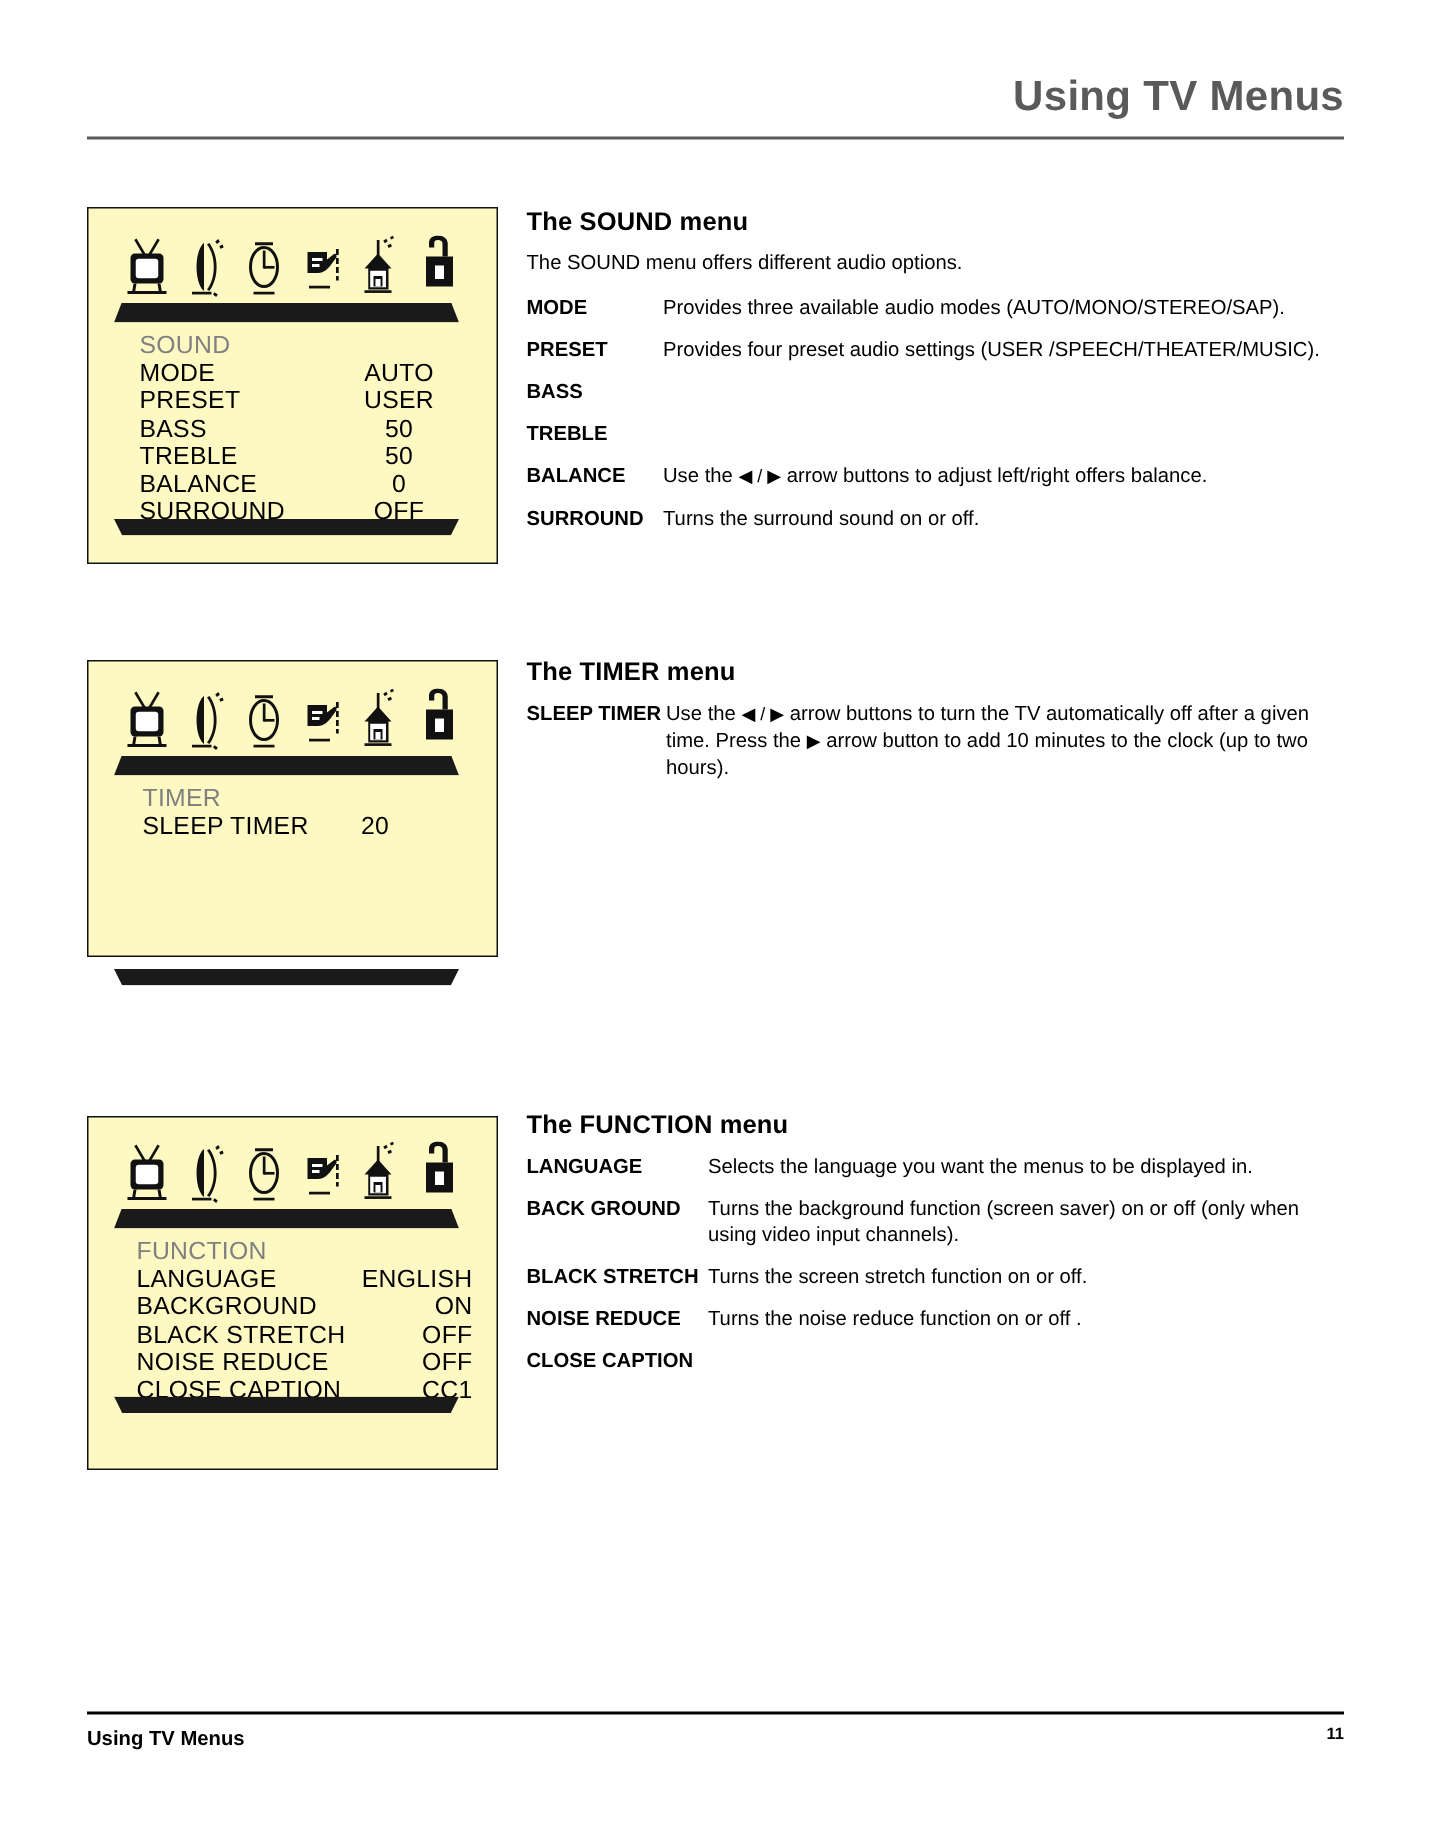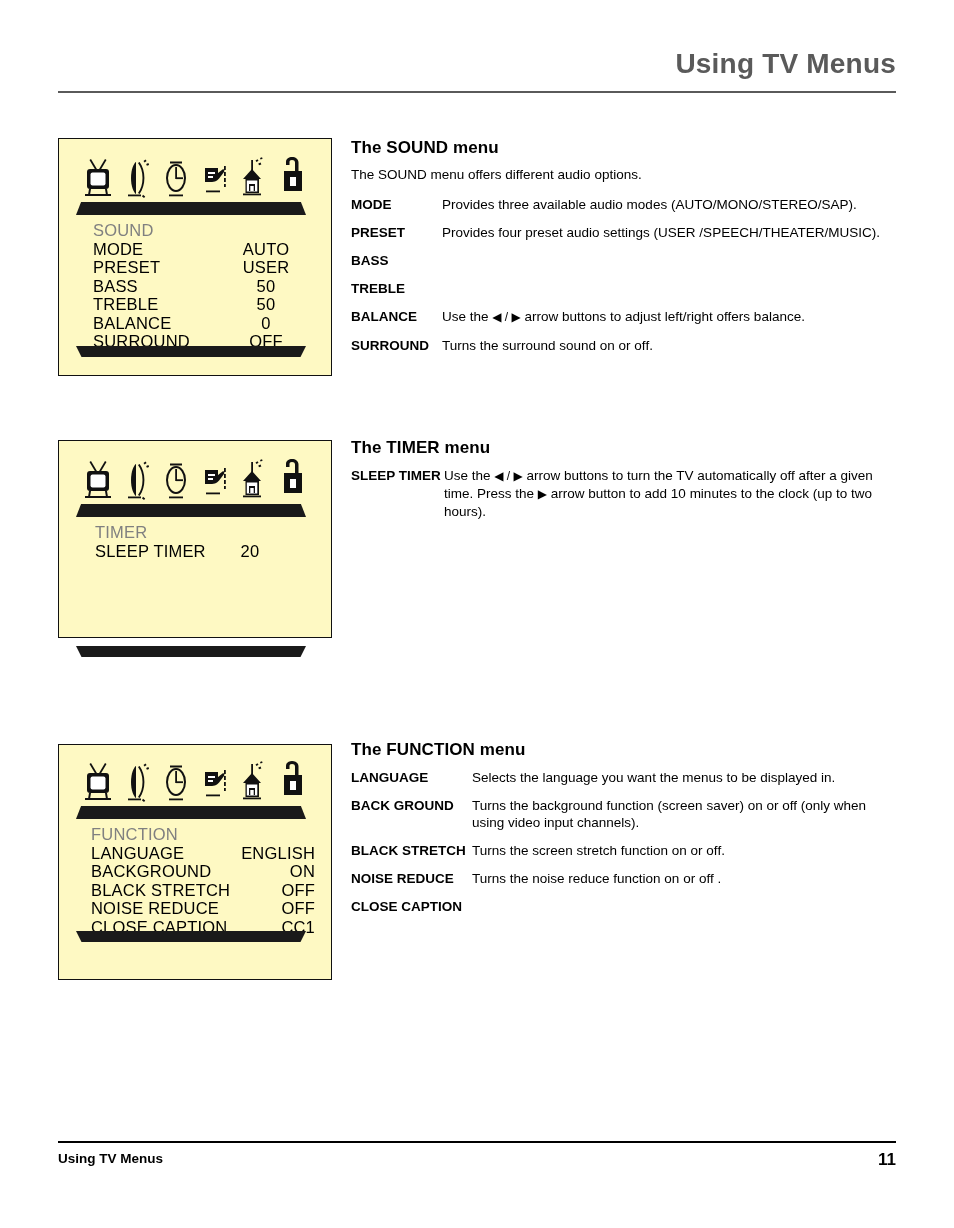--- a/index.html
+++ b/index.html
@@ -65,21 +65,21 @@
     top: 10px;
     font-size: 13.5px;
     font-weight: bold;
     color: #000000;
     white-space: nowrap;
   }
   .page-footer-pagenum {
     position: absolute;
     right: 0;
     top: 9px;
-    font-size: 17px;
+    font-size: 11px;
     font-weight: bold;
     color: #000000;
   }
 
   
   .osd-box {
     position: absolute;
     border: 1.6px solid #111111;
     background: #fef9c3;
     box-sizing: border-box;

